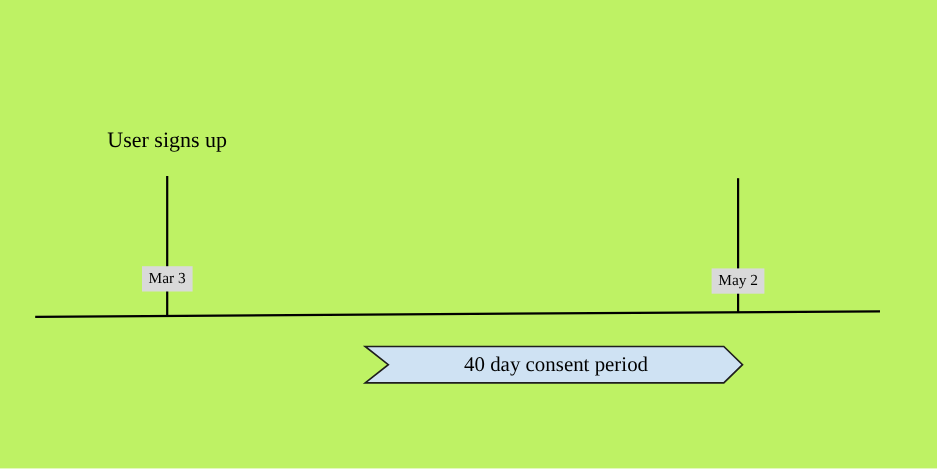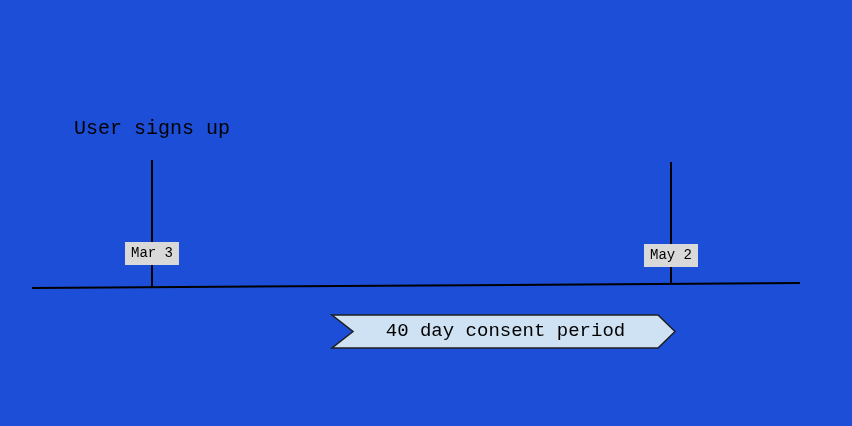--- a/index.html
+++ b/index.html
@@ -1,21 +1,21 @@
 <!DOCTYPE html>
 <html><head>
 <meta charset="utf-8">
 <style>
   html, body { margin: 0; padding: 0; background: #ffffff; }
   .stage {
     position: relative;
     width: 852px;
     height: 426px;
-    background: #1d4ed8;
-    font-family: Liberation Mono, monospace;
+    background: #bef264;
+    font-family: Liberation Serif, serif;
     color: #000000;
     overflow: hidden;
   }
   .layer { position: absolute; top: 0; left: 0; }
 
   .event { position: absolute; top: 0; height: 300px; width: 200px; }
   .ev1 { left: 52px; }
   .ev2 { left: 233px; }
   .ev3 { left: 571px; }
 

